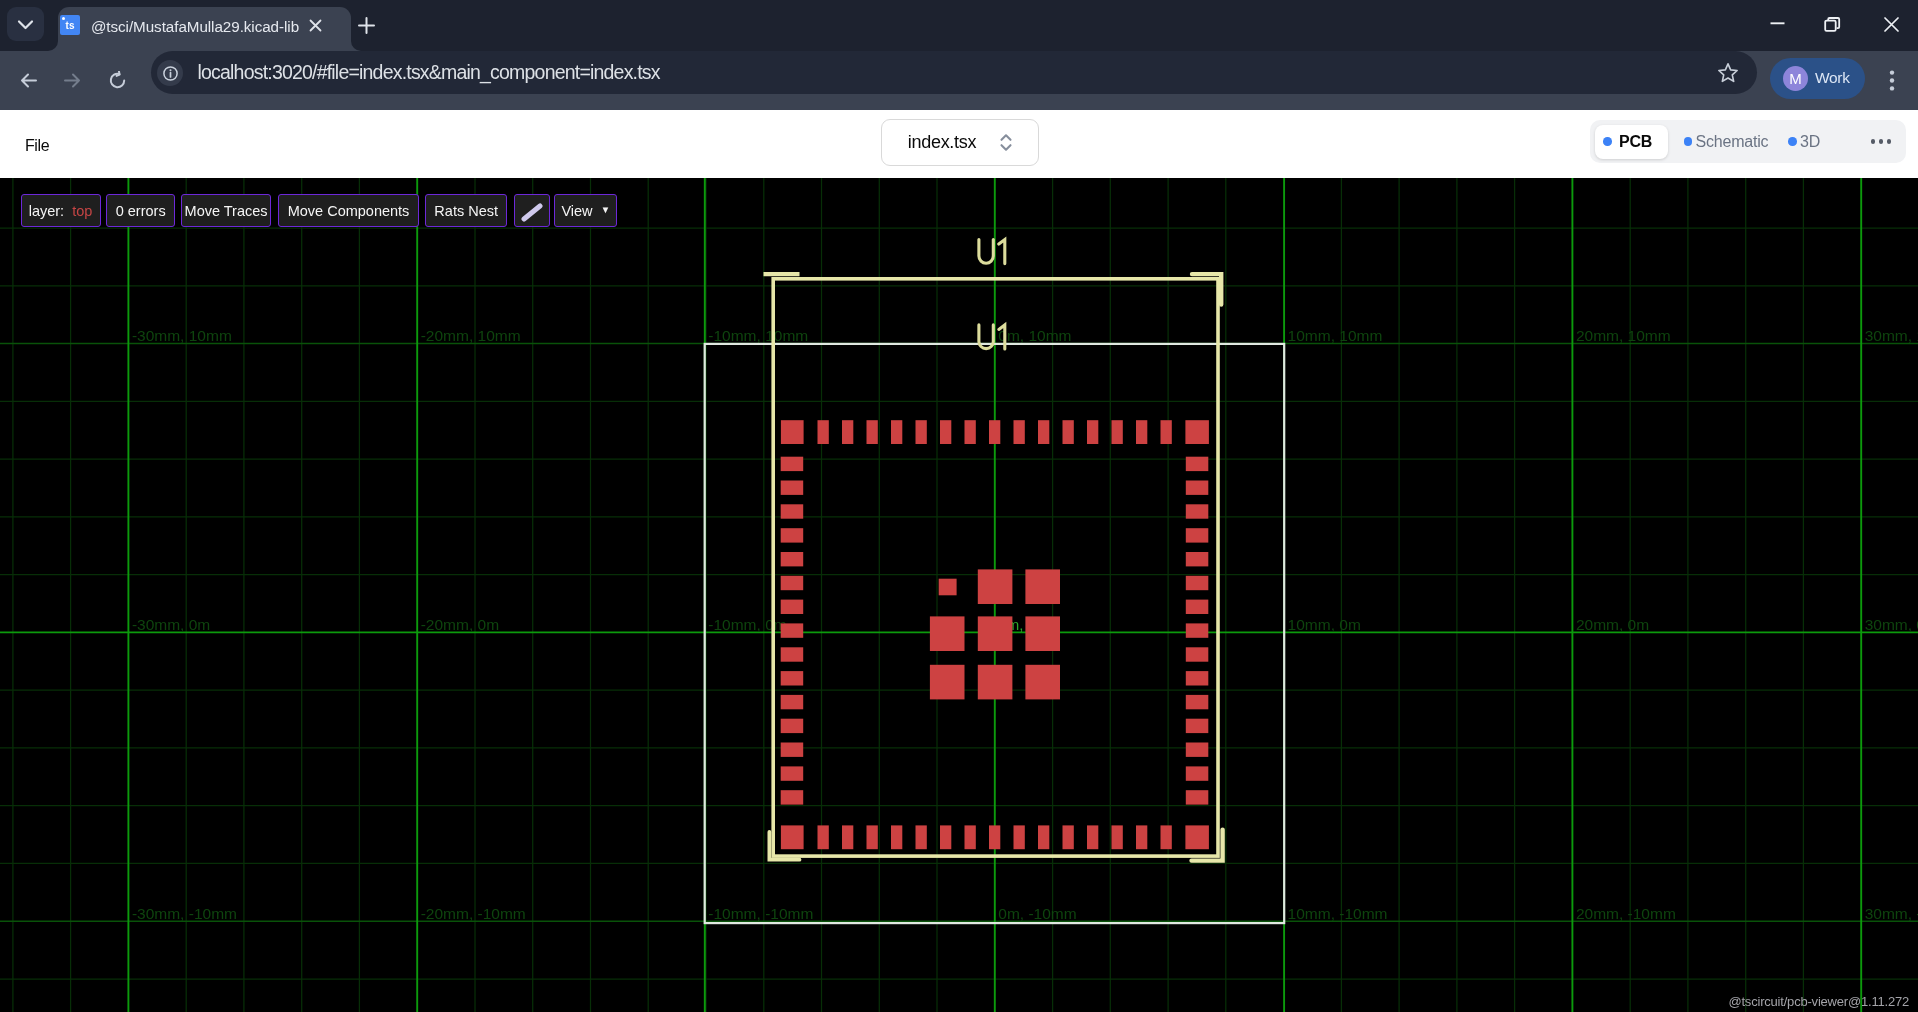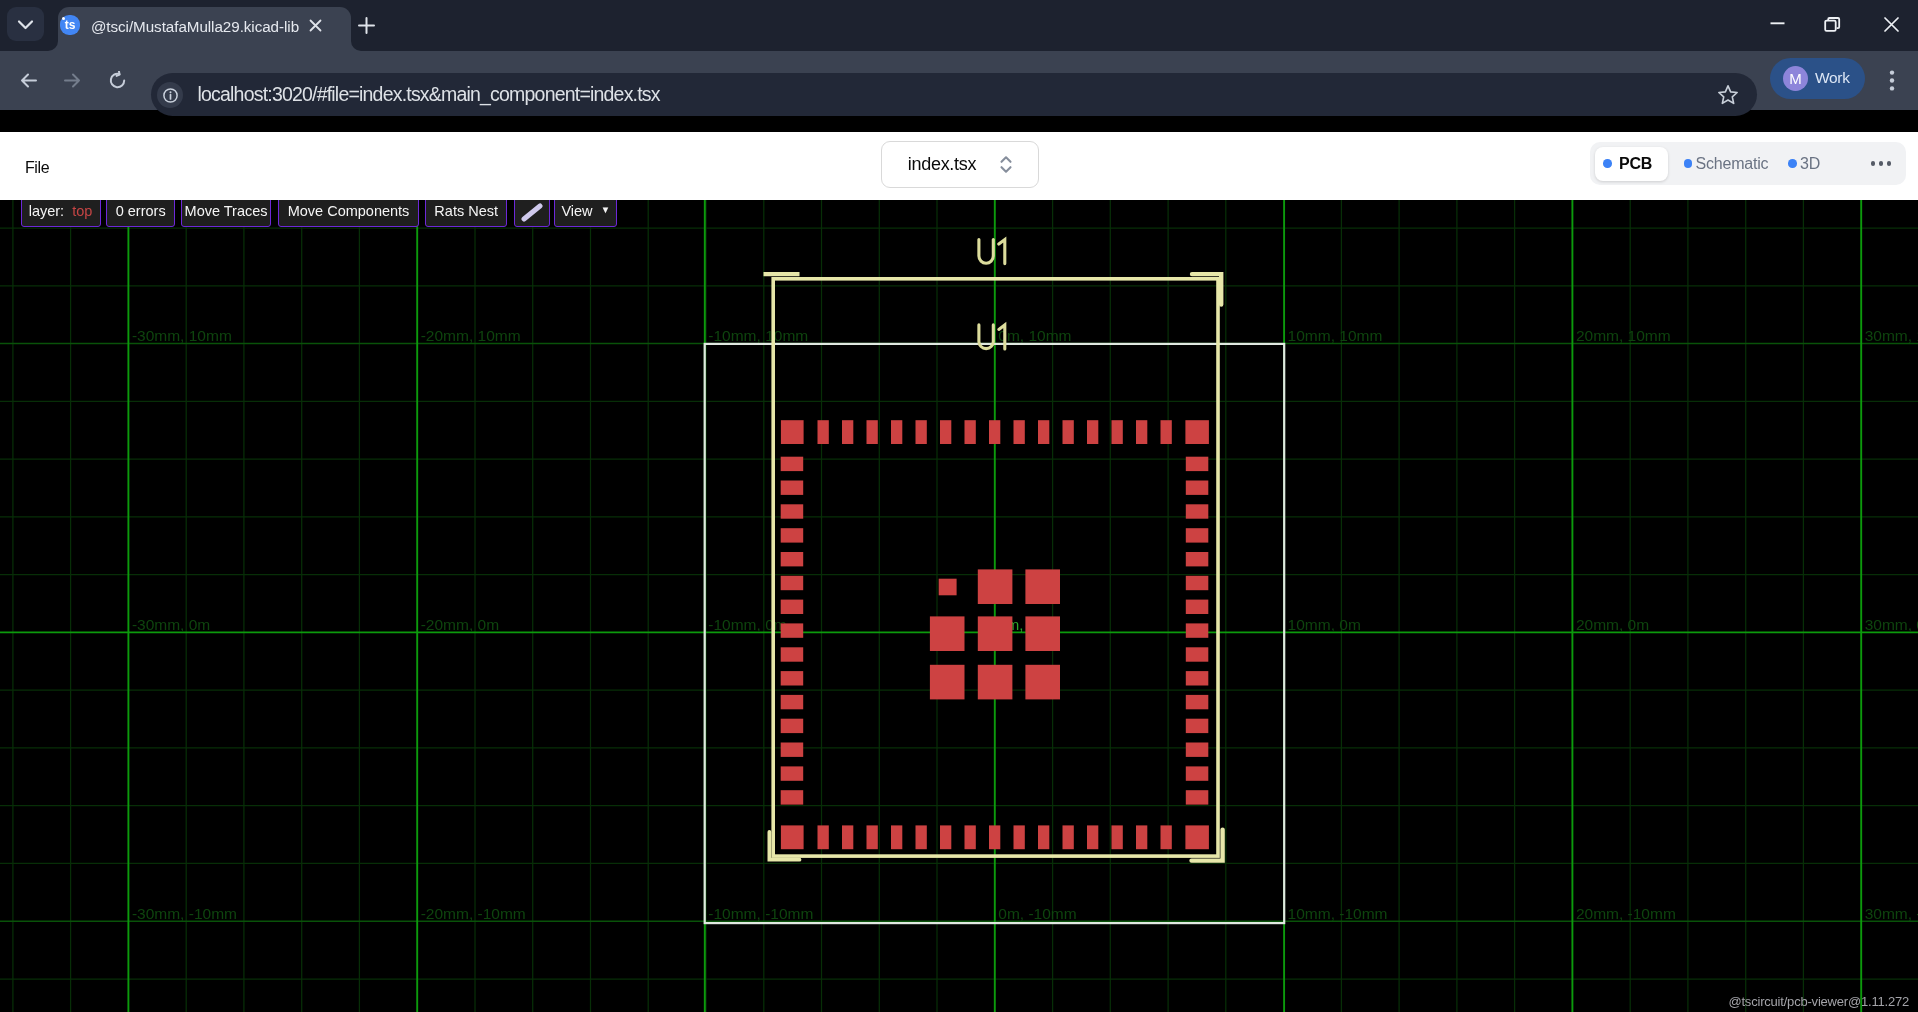--- a/index.html
+++ b/index.html
@@ -7,35 +7,35 @@
     font-family:"Liberation Sans",sans-serif; }
   #win { position:relative; width:1918px; height:1012px; }
   
   #strip { position:absolute; left:0; top:0; width:100%; height:51px; background:#1d222f; }
   #tabsearch { position:absolute; left:7px; top:7px; width:37px; height:34px; border-radius:9px; background:#293041; }
   #tab { position:absolute; left:58px; top:7px; width:293px; height:44px; background:#3b4251; border-radius:11px 11px 0 0; }
   .foot { position:absolute; top:41px; width:10px; height:10px; background:#3b4251; }
   .foot i { position:absolute; inset:0; background:#1d222f; display:block; }
   #footL { left:48px; } #footL i { border-bottom-right-radius:10px; }
   #footR { left:351px; } #footR i { border-bottom-left-radius:10px; }
-  #fav { position:absolute; left:60px; top:15px; width:20px; height:20px; border-radius:9px; background:#4286f4;
-     color:#fff; font-size:12px; font-weight:bold; text-align:center; line-height:21px; }
+  #fav { position:absolute; left:60px; top:15px; width:20px; height:20px; border-radius:2px; background:#4286f4;
+     color:#fff; font-size:10px; font-weight:bold; text-align:center; line-height:21px; }
   #favdot { position:absolute; left:62px; top:17px; width:3px; height:3px; border-radius:50%; background:#fff; }
   #tabtitle { position:absolute; left:91px; top:17.5px; font-size:15.2px; letter-spacing:-0.05px; color:#e6e9ef; }
   
   #toolbar { position:absolute; left:0; top:51px; width:100%; height:59px; background:#3b4251; }
-  #omni { position:absolute; left:151px; top:22px; width:1606px; height:43px; border-radius:21.5px; background:#222837; }
+  #omni { position:absolute; left:151px; top:0; width:1606px; height:43px; border-radius:21.5px; background:#222837; }
   #infodisc { position:absolute; left:6px; top:8.5px; width:26px; height:26px; border-radius:50%; background:#343b4b; }
   #url { position:absolute; left:46.5px; top:10px; font-size:19.5px; letter-spacing:-0.8px; color:#dde1e6; white-space:pre; }
   #chip { position:absolute; left:1770px; top:6.5px; width:95px; height:41px; border-radius:20.5px; background:#2b5188; }
   #chip .av { position:absolute; left:13px; top:8px; width:25px; height:25px; border-radius:50%; background:#8d85da;
      color:#fff; font-size:15px; text-align:center; line-height:25px; }
   #chip .nm { position:absolute; left:45px; top:11px; font-size:15.5px; letter-spacing:-0.3px; color:#dce6f5; }
   
-  #apphead { position:absolute; left:0; top:110px; width:100%; height:68px; background:#fff;margin-top:22px; }
+  #apphead { position:absolute; left:0; top:110px; width:100%; height:68px; background:#fff; }
   #filelbl { position:absolute; left:25px; top:26.5px; font-size:16px; font-weight:500; letter-spacing:-0.4px; color:#0a0a0a; }
   #sel { position:absolute; left:881px; top:9px; width:158px; height:47px; background:#fff; border:1.4px solid #d9d9d9;
      border-radius:9px; display:flex; align-items:center; justify-content:center; gap:24px; }
   #sel .t { font-size:18px; letter-spacing:-0.3px; color:#0a0a0a; }
   #seg { position:absolute; left:1590px; top:10px; width:316px; height:43px; background:#f1f2f4; border-radius:10px; }
   #seg .pill { position:absolute; left:5px; top:4.5px; width:72.5px; height:34px; background:#fff; border-radius:8px;
      box-shadow:0 1px 3px rgba(0,0,0,0.15); display:flex; align-items:center; justify-content:center; gap:7px; padding-right:7px; }
   .dot { width:8.5px; height:8.5px; border-radius:50%; background:#3c82f6; flex:none; }
   #seg .pill b { font-size:16px; letter-spacing:-0.2px; color:#0a0a0a; }
   .segitem { position:absolute; top:0; height:43px; display:flex; align-items:center; gap:3.5px;

